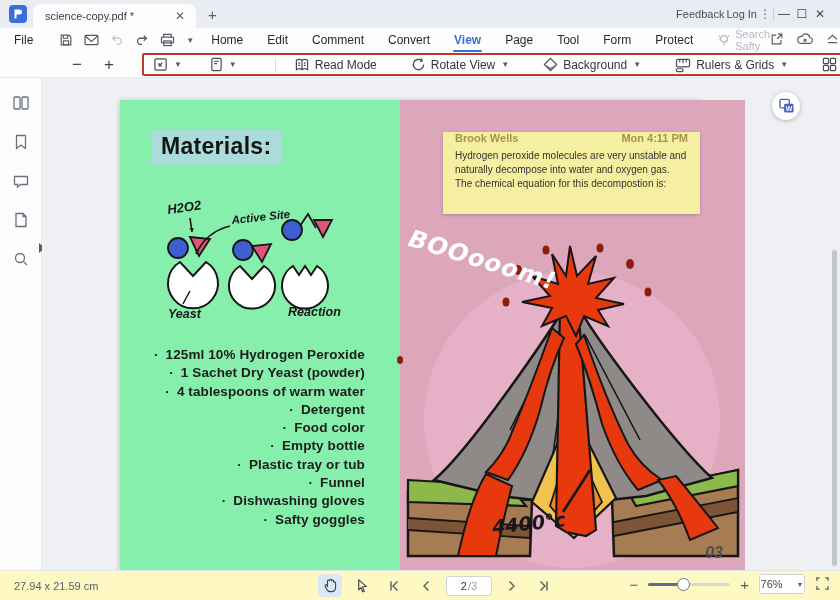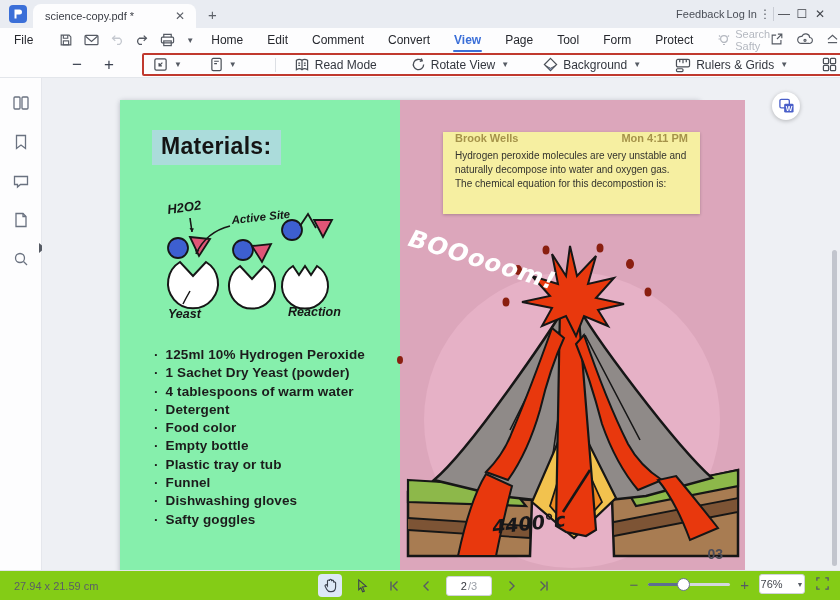--- a/index.html
+++ b/index.html
@@ -66,47 +66,47 @@
   .pagewrap { position:absolute; left:78px; top:22px; width:580px; height:474px;
     background:#86efac; box-shadow:0 1px 5px rgba(30,35,60,.28); }
   .page-right { position:absolute; left:280px; top:0; width:345px; height:474px; }
 
   
   .mat-title { position:absolute; left:32px; top:30px; font-size:23px; font-weight:800;
     color:#141414; padding:3px 10px 5px 9px; letter-spacing:.3px; }
   .diagram { position:absolute; left:20px; top:84px; }
   .materials { position:absolute; left:34px; top:246px; list-style:none; }
   .materials li { font-size:13.5px; font-weight:600; color:#1c1c1c; line-height:18.3px;
-    letter-spacing:.1px; }
+    letter-spacing:.1px;text-align:right; }
   .materials li::before { content:"·"; margin-right:7px; font-weight:700; }
 
   
   .note { position:absolute; left:43px; top:32px; width:257px; height:82px;
     box-shadow:0 1px 3px rgba(0,0,0,.22); padding:0 12px 0 12px; }
   .note-head { display:flex; justify-content:space-between; font-size:11px; font-weight:700;
     color:#a5934a; margin-bottom:5px; }
   .note-body { font-size:10px; line-height:14px; color:#33332e; }
   .boom { position:absolute; left:6px; top:146px; font-size:24px; font-weight:700;
     font-style:italic; color:#ffffff; transform:rotate(17deg); white-space:nowrap;
     font-family:"DejaVu Sans", cursive; letter-spacing:1px; }
   .volcano { position:absolute; left:0; top:140px; }
   .temp { position:absolute; left:92px; top:412px; font-size:19px; font-weight:700;
     font-style:italic; color:#17171a; transform:rotate(-6deg);
     font-family:"DejaVu Sans", cursive; }
-  .pagenum { position:absolute; right:22px; bottom:12px; font-size:14px; font-weight:700; color:#4c4c57; }
+  .pagenum { position:absolute; right:22px; bottom:12px; font-size:16px; font-weight:700; color:#4c4c57;font-style:italic; }
 
   .word-float { position:absolute; right:40px; top:14px; width:28px; height:28px;
     border-radius:50%; background:#fff; box-shadow:0 1px 4px rgba(0,0,0,.25);
     display:flex; align-items:center; justify-content:center; }
   .scroll-thumb { position:absolute; right:3px; top:172px; width:5px; height:316px;
     border-radius:3px; background:#c2c5cd; }
 
   
   .statusbar { position:absolute; left:0; top:570px; width:840px; height:30px;
-    background:#84cc16; border-top:1px solid #e3e6eb; font-size:11px; color:#5a5e66; }
+    background:#fef9c3; border-top:1px solid #e3e6eb; font-size:11px; color:#5a5e66; }
   .dim { position:absolute; left:14px; top:9px; }
   .sb-tools { position:absolute; left:318px; top:3px; display:flex; align-items:center; gap:8px; }
   .tool-pill { width:24px; height:23px; border-radius:4px; display:flex; align-items:center;
     justify-content:center; }
   .tool-pill.sel { background:#dde8f7; }
   .pagebox { width:46px; height:20px; border:1px solid #cfd3da; border-radius:3px;
     background:#fff; display:flex; align-items:center; justify-content:center; gap:1px; }
   .pagebox .cur { color:#33363d; } .pagebox .tot { color:#9ba0a8; }
   .sb-zoom { position:absolute; right:10px; top:3px; display:flex; align-items:center; gap:10px; }
   .slider { position:relative; width:82px; height:3px; border-radius:2px; background:#d4d7dd; }

